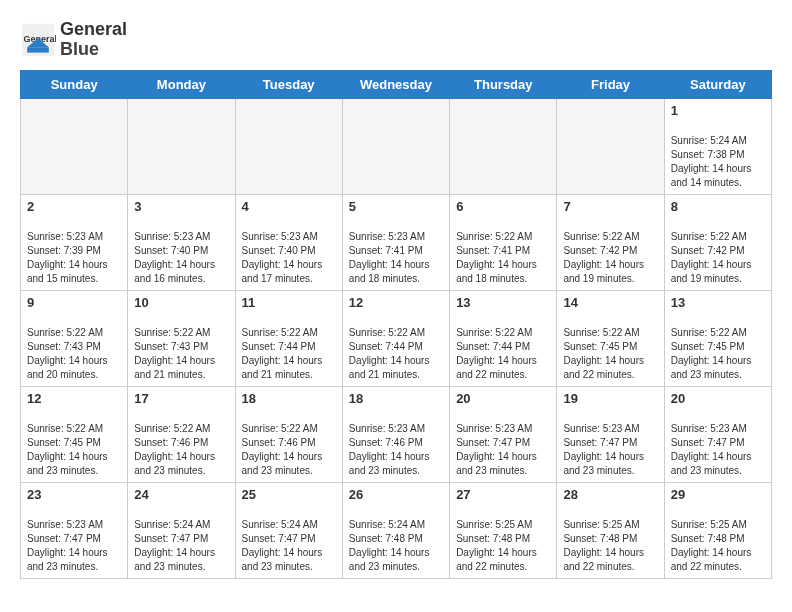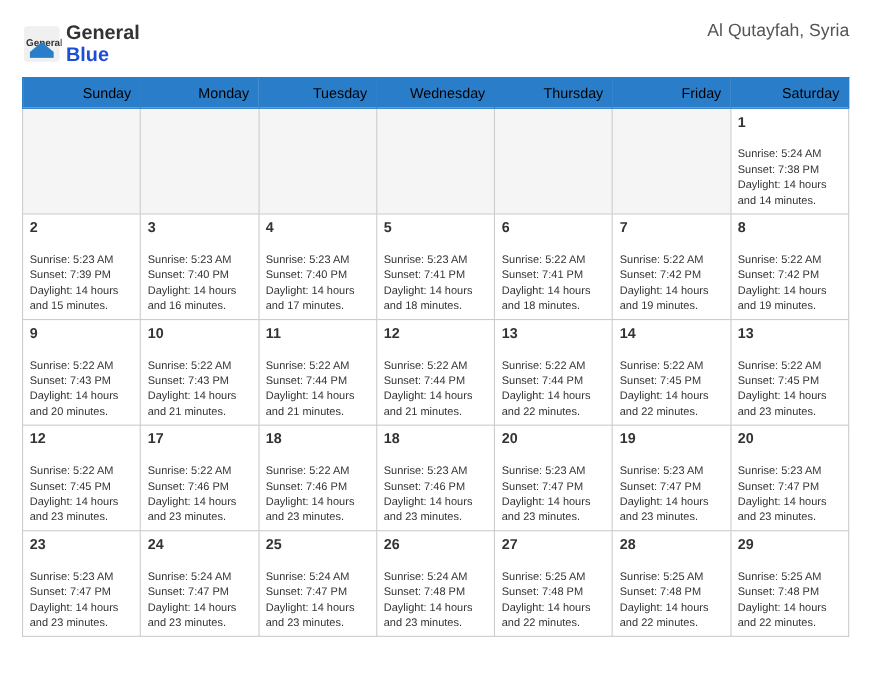--- a/index.html
+++ b/index.html
@@ -21,21 +21,21 @@
       align-items: center;
       gap: 4px;
     }
     .logo-text {
       font-size: 18px;
       font-weight: bold;
       color: #333;
       line-height: 1.1;
     }
     .logo-text span {
-      color: #1d4ed8;
+      color: #404040;
     }
     .logo-icon {
       width: 36px;
       height: 36px;
     }
     .title-block {
       text-align: right;
     }
     .month-title {
       font-size: 32px;
@@ -46,25 +46,25 @@
       font-size: 16px;
       color: #555;
     }
     .calendar-table {
       width: 100%;
       border-collapse: collapse;
       font-size: 11px;
     }
     .calendar-table th {
       background-color: #2a7dc9;
-      color: #000000;
-      text-align: right;
+      color: #ffffff;
+      text-align: center;
       padding: 6px 8px;
       font-size: 13px;
-      font-weight: normal;
+      font-weight: bold;
       border: 1px solid #2a7dc9;
     }
     .calendar-table td {
       border: 1px solid #ccc;
       vertical-align: top;
       padding: 4px 6px;
       width: 107px;
       min-height: 70px;
       background: #fff;
     }
@@ -93,21 +93,20 @@
       <rect x="2" y="2" width="36" height="36" rx="4" fill="#f0f0f0"></rect>
       <text x="4" y="22" font-size="10" font-weight="bold" fill="#333" font-family="Arial">General</text>
       <polygon points="8,28 20,18 32,28" fill="#2a7dc9"></polygon>
       <rect x="8" y="28" width="24" height="6" fill="#2a7dc9"></rect>
     </svg>
     <div class="logo-text">
       General<br><span>Blue</span>
     </div>
   </div>
   <div class="title-block">
-    <div class="location-title">Al Qutayfah, Syria</div>
   </div>
 </div>
 
 <table class="calendar-table">
   <thead>
     <tr>
       <th>Sunday</th>
       <th>Monday</th>
       <th>Tuesday</th>
       <th>Wednesday</th>

